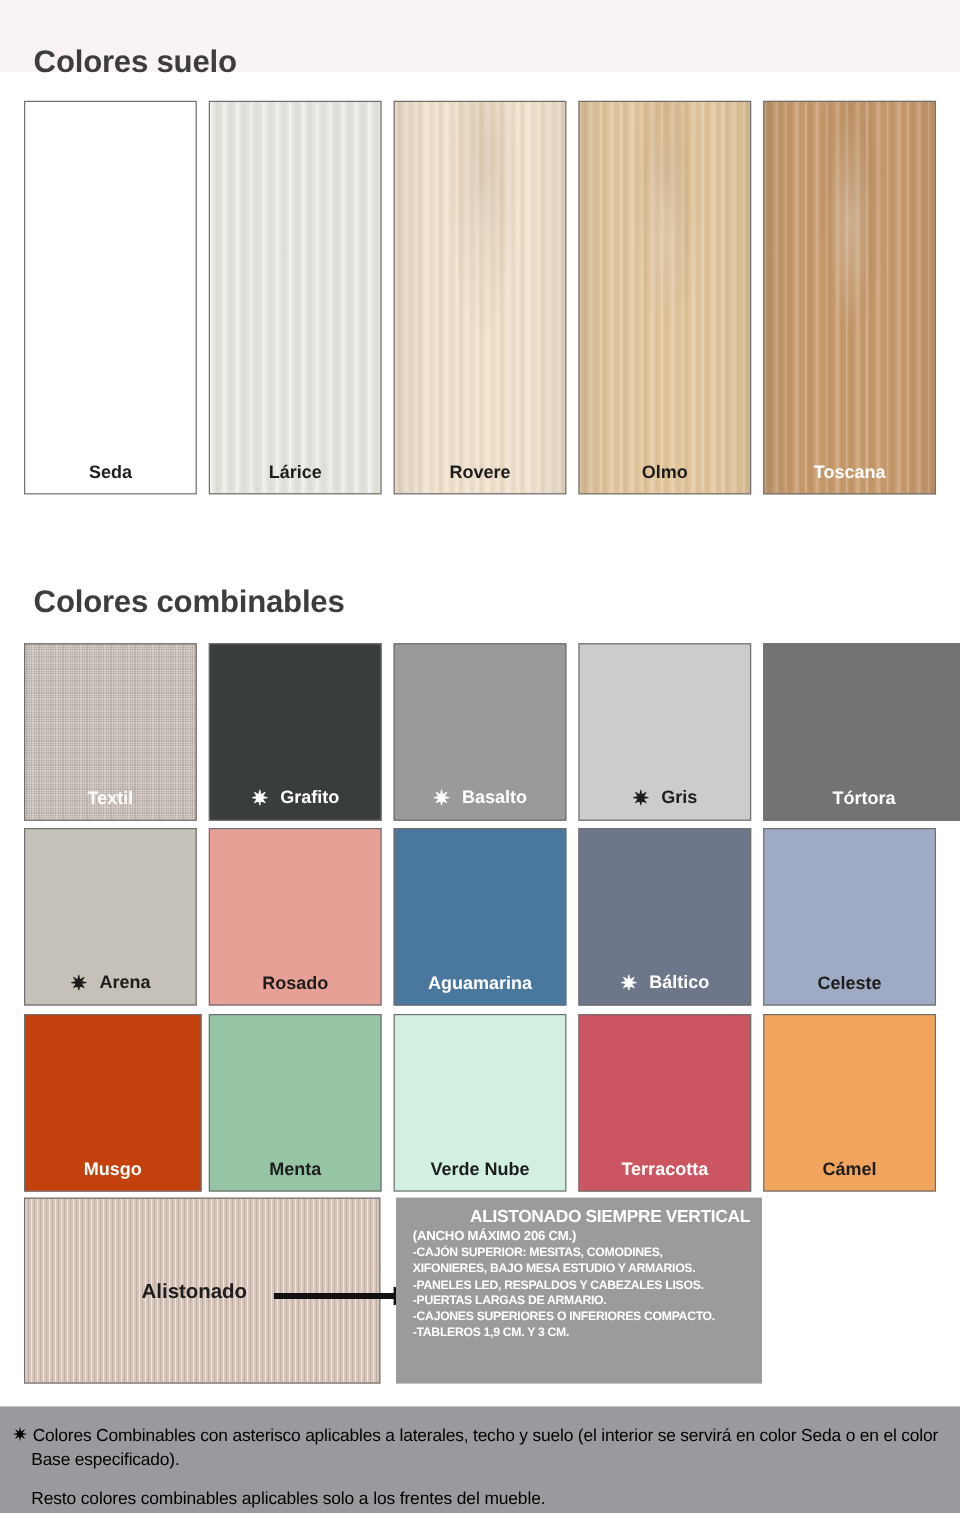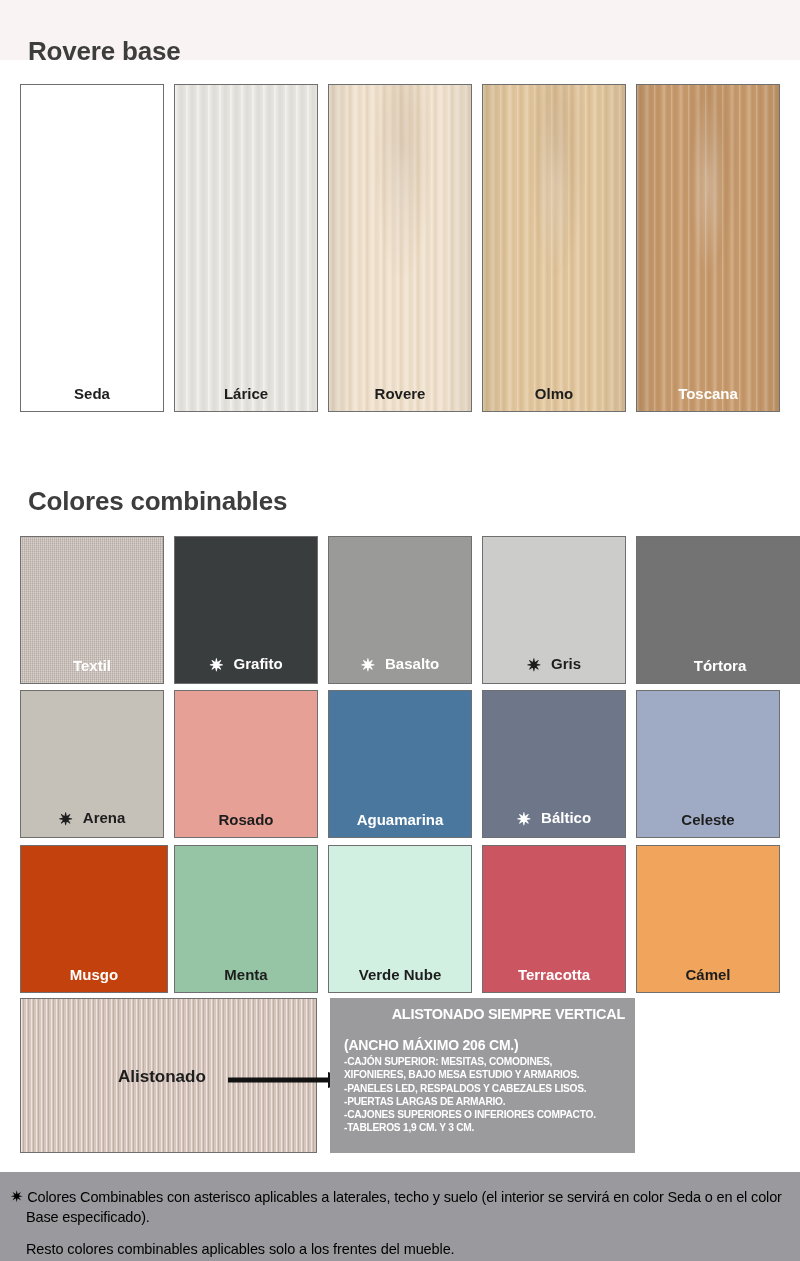--- a/index.html
+++ b/index.html
@@ -110,22 +110,22 @@
     background: #9b9b9d;
     color: #ffffff;
     padding: 8px 10px 0 14px;
   }
   #alistonado-info .hdr {
     font-size: 14.5px; font-weight: bold; letter-spacing: -0.3px;
     line-height: 1.12;
     text-align: right;
   }
   #alistonado-info .sub {
-    font-size: 14px; font-weight: bold; letter-spacing: -0.2px;
-    margin-top: 15px;
+    font-size: 11px; font-weight: bold; letter-spacing: -0.2px;
+    margin-top: 2px;
   }
   #alistonado-info .hdr2 {
     font-size: 13.5px; font-weight: bold; letter-spacing: -0.3px;
     margin-top: 8px;
   }
   #alistonado-info ul { list-style: none; margin-top: 2px; }
   #alistonado-info li {
     font-size: 10.2px; font-weight: bold; letter-spacing: -0.25px;
     line-height: 1.30; white-space: nowrap;
   }
@@ -146,21 +146,21 @@
     margin-top: 13px; padding-left: 16px;
   }
 </style>
 </head>
 <body>
 
 <div id="page">
 
   <div class="top-band"></div>
 
-  <div class="section-title" id="title-base">Rovere base</div>
+  <div class="section-title" id="title-base">Colores suelo</div>
 
   <div id="base-row">
       <div class="swatch" style="left: 20px; top: 84px; width: 144px; height: 328px; background: rgb(255, 255, 255);">
         <div class="label lbl-dark"><span>Seda</span></div>
       </div>
       <div class="swatch" style="left: 174px; top: 84px; width: 144px; height: 328px; background: rgb(232, 230, 225);">
         <div class="grain-soft"></div>
         <div class="label lbl-dark"><span>Lárice</span></div>
       </div>
       <div class="swatch" style="left: 328px; top: 84px; width: 144px; height: 328px; background: rgb(240, 226, 206);">

